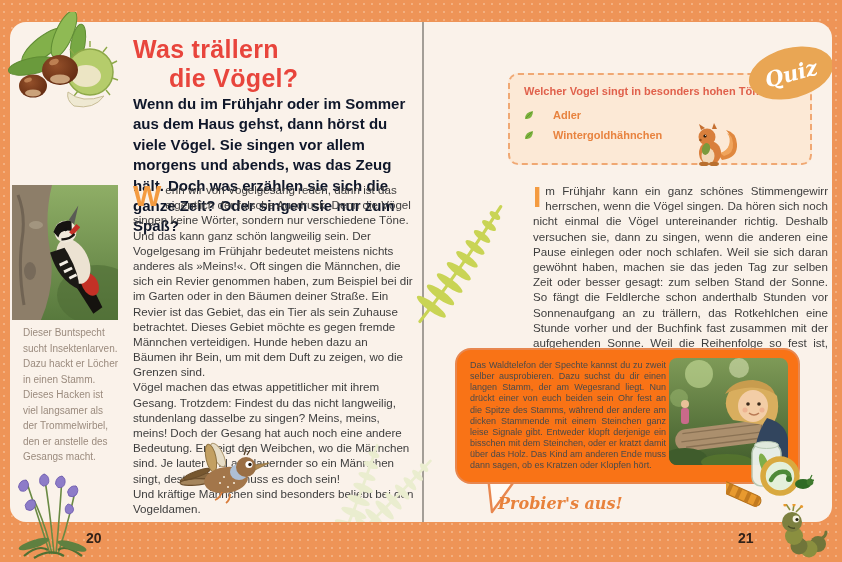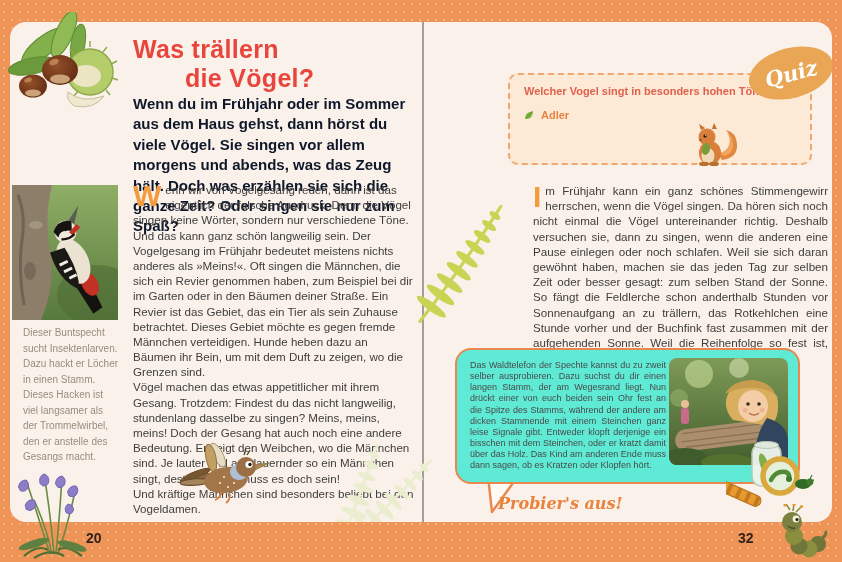--- a/index.html
+++ b/index.html
@@ -13,21 +13,21 @@
   }
   .pages{
     position:absolute;left:10px;top:22px;width:822px;height:500px;
     background:#faf2ea;border-radius:16px;overflow:hidden;
   }
   .abs{position:absolute;}
   .gutter{left:412px;top:0;width:2px;height:100%;background:#a39e97;}
 
   
   .title{left:123px;top:13px;color:#e8453c;font-weight:700;font-size:25px;line-height:29px;letter-spacing:.3px;}
-  .title .l2{margin-left:52px;}
+  .title .l2{margin-left:36px;}
   .intro{left:123px;top:72px;width:282px;font-weight:700;font-size:15px;line-height:1.36;color:#0f172a;}
   .photo-frame{left:2px;top:163px;width:106px;height:135px;overflow:hidden;}
   .caption{left:13px;top:303px;width:96px;font-size:10px;line-height:1.55;color:#9b8b7e;}
   .body-left{left:123px;top:160px;width:281px;font-size:11.6px;line-height:1.31;color:#3d3d3d;}
   .body-left p, .body-right p{margin:0;}
   .dropcap{float:left;font-size:30px;line-height:24px;font-weight:800;color:#f49b40;margin:2px 4px 0 0;}
   .bird-cartoon{left:168px;top:420px;width:92px;height:64px;}
   .fern{color:#c9d455;}
   .fern svg{fill:currentColor;stroke:currentColor;position:absolute;}
   .fern-pale{left:298px;top:412px;width:135px;height:135px;color:#eaedcf;}
@@ -35,26 +35,26 @@
 
   
   .quiz-badge{
     left:738px;top:26px;width:86px;height:50px;background:#e9a654;border-radius:50%;
     transform:rotate(-15deg);display:flex;align-items:center;justify-content:center;
     color:#fff;font-family:"DejaVu Serif",serif;font-style:italic;font-weight:700;font-size:21px;z-index:3;
   }
   .quiz-box{left:498px;top:51px;width:304px;height:92px;background:#fce9d6;border:2px dashed #f0a873;border-radius:10px;z-index:1;}
   .quiz-question{position:absolute;left:14px;top:10px;color:#e0614c;font-size:11px;font-weight:600;}
   .quiz-options{position:absolute;left:14px;top:30px;}
-  .quiz-option{display:flex;align-items:center;gap:7px;height:20px;}
+  .quiz-option{display:flex;align-items:center;gap:19px;height:20px;}
   .quiz-option span{color:#e8833f;font-size:11px;font-weight:600;}
   .squirrel{left:682px;top:100px;width:48px;height:44px;z-index:2;}
   .body-right{left:523px;top:161px;width:295px;font-size:11.6px;line-height:1.31;color:#3d3d3d;text-align:justify;}
   .tip-tail{left:470px;top:450px;width:40px;height:42px;z-index:1;}
-  .tip-box{left:445px;top:326px;width:345px;height:136px;background:#5eead4;border:2.5px solid #e8874f;border-radius:16px;z-index:2;}
+  .tip-box{left:445px;top:326px;width:345px;height:136px;background:#f97316;border:2.5px solid #e8874f;border-radius:16px;z-index:2;}
   .tip-text{position:absolute;left:13px;top:10px;width:196px;font-size:9px;line-height:1.24;color:#4a4a4a;text-align:justify;}
   .tip-photo{position:absolute;left:212px;top:8px;width:119px;height:107px;border-radius:8px;overflow:hidden;}
   .magnifier{left:716px;top:416px;width:88px;height:76px;z-index:4;}
   .try-label{left:488px;top:460px;font-family:"DejaVu Serif",serif;font-style:italic;font-weight:700;font-size:16px;color:#e8823c;z-index:3;margin-top:12px;}
 
   
   .chestnuts{left:8px;top:12px;width:124px;height:112px;z-index:6;}
   .bluebells{left:4px;top:466px;width:102px;height:94px;z-index:6;}
   .caterpillar{left:776px;top:504px;width:52px;height:54px;z-index:6;}
   .pagenum{font-size:14px;font-weight:700;color:#32231a;z-index:6;text-align:right;}
@@ -181,20 +181,27 @@
     <div class="abs quiz-box">
       <div class="quiz-question">Welcher Vogel singt in besonders hohen Tönen?</div>
       <div class="quiz-options">
         <div class="quiz-option">
           <svg width="10" height="10" viewBox="0 0 10 10">
               <path d="M1 9 Q1 2 9 1 Q9 8 3 9 Z" fill="#7cb23e"></path>
               <path d="M2 8 Q5 5 8 2" stroke="#5d8f2b" stroke-width="0.8" fill="none"></path>
             </svg>
           <span>Adler</span>
         </div>
+        <div class="quiz-option">
+          <svg width="10" height="10" viewBox="0 0 10 10">
+              <path d="M1 9 Q1 2 9 1 Q9 8 3 9 Z" fill="#7cb23e"></path>
+              <path d="M2 8 Q5 5 8 2" stroke="#5d8f2b" stroke-width="0.8" fill="none"></path>
+            </svg>
+          <span>Wintergoldhähnchen</span>
+        </div>
       </div>
     </div>
 
     <div class="abs quiz-badge">Quiz</div>
 
     <div class="abs squirrel">
       <svg viewBox="0 0 48 44" width="48" height="44">
         <path d="M30 38 Q46 36 45 22 Q44 10 34 8 Q40 14 38 22 Q36 30 26 32 Z" fill="#e0883f"></path>
         <path d="M32 34 Q42 32 41 21 Q40 13 35 11 Q39 16 37 23 Q35 29 28 31 Z" fill="#f0a45c"></path>
         <ellipse cx="18" cy="31" rx="11" ry="12" fill="#d97f3c"></ellipse>
@@ -339,14 +346,14 @@
       <circle cx="18" cy="32" r="9" fill="#8a8f3f"></circle>
       <circle cx="16" cy="18" r="10" fill="#7c8040"></circle>
       <circle cx="20" cy="15" r="3.4" fill="#f5f2e2"></circle>
         <circle cx="21" cy="15.5" r="1.6" fill="#23200f"></circle>
       <path d="M12 22 q3 3 7 2" stroke="#4a4d26" stroke-width="1.3" fill="none"></path>
       <path d="M46 34 q4 -2 4 -6" stroke="#70753a" stroke-width="3" fill="none" stroke-linecap="round"></path>
     </svg>
   </div>
 
   <div class="abs pagenum pn-left">20</div>
-  <div class="abs pagenum pn-right">32</div>
+  <div class="abs pagenum pn-right">21</div>
 </div>
 
 </body></html>

